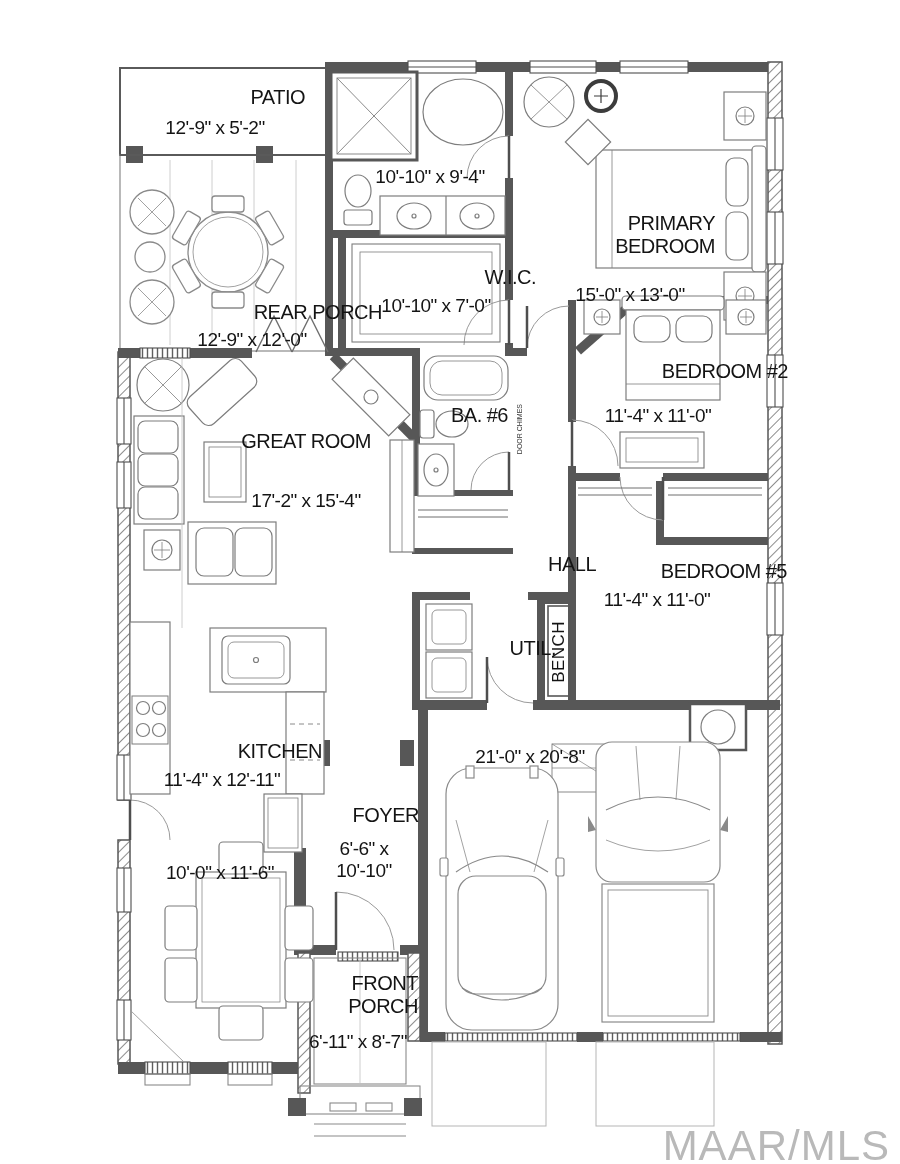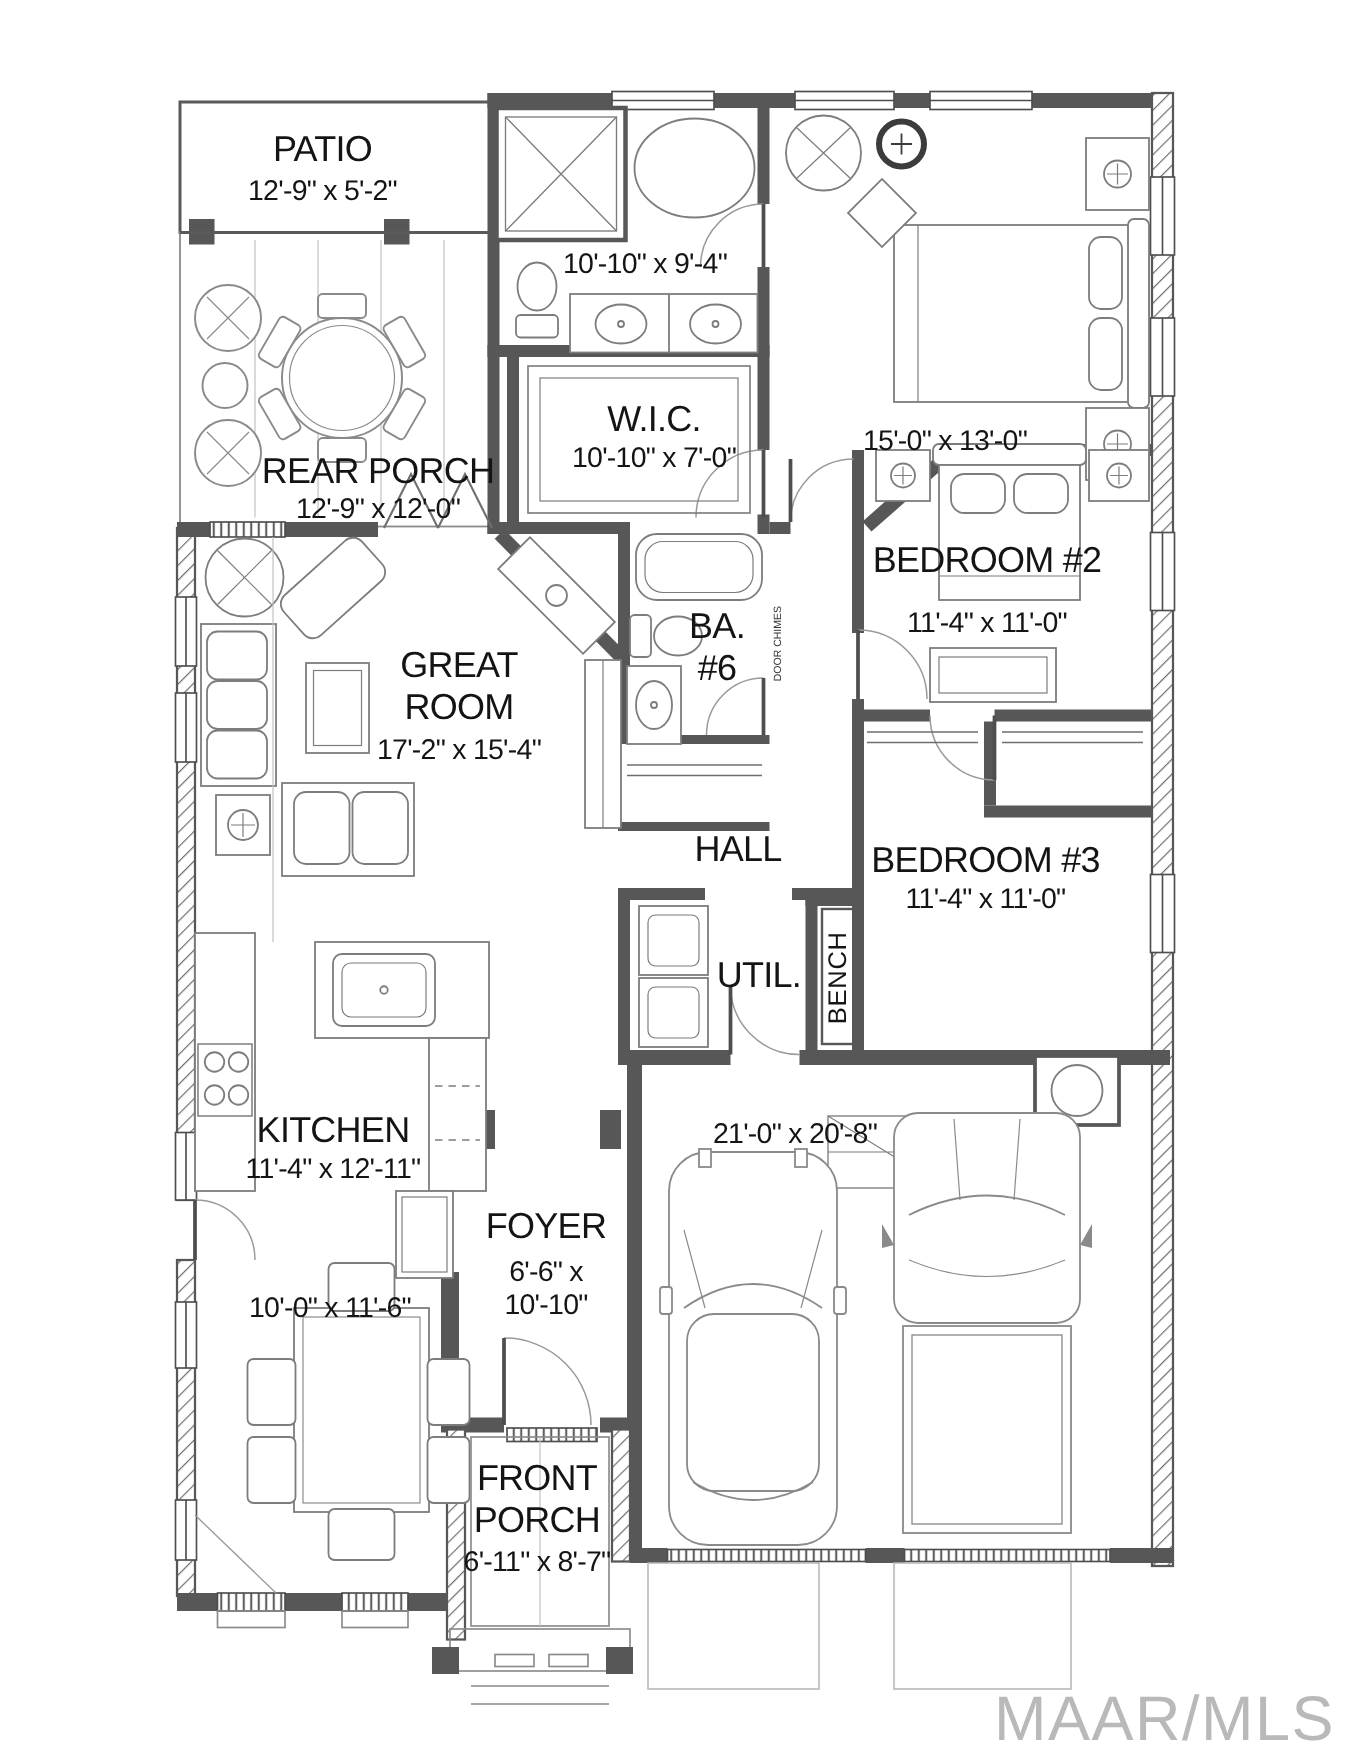--- a/index.html
+++ b/index.html
@@ -5,21 +5,21 @@
   html,body{margin:0;padding:0;background:#ffffff;}
   .plan{
     position:relative;width:900px;height:1164px;background:#ffffff;overflow:hidden;
     font-family:"Liberation Sans", sans-serif;
   }
   .plan svg{position:absolute;left:0;top:0;}
   .lbl{
     position:absolute;transform:translateX(-50%);text-align:center;
     color:#141414;line-height:1.16;letter-spacing:-0.5px;white-space:pre-line;
   }
-  .room-name{font-size:24px;}
+  .room-name{font-size:20px;text-align:right;}
   .room-dims{font-size:19px;}
   .vertical{transform:translateX(-50%) rotate(-90deg);transform-origin:center;white-space:nowrap;}
   .bench-lbl{font-size:17px;letter-spacing:0.5px;}
   .chimes-lbl{font-size:7px;color:#333;letter-spacing:0;}
   .watermark{
     position:absolute;right:10px;top:1102px;font-size:42px;color:#b9b9b9;
     letter-spacing:1px;font-weight:400;margin-top:20px;
   }
 </style>
 </head>
@@ -433,39 +433,40 @@
     <rect x="366" y="1103" width="26" height="8"></rect>
   </g>
 
 </svg>
 
   <div class="lbl room-name" style="left:215px;top:86px;width:180px">PATIO</div>
   <div class="lbl room-dims" style="left:215px;top:117px;width:180px">12'-9" x 5'-2"</div>
 
   <div class="lbl room-dims" style="left:430px;top:166px;width:240px">10'-10" x 9'-4"</div>
 
+  <div class="lbl room-name" style="left:630px;top:212px;width:170px">PRIMARY BEDROOM</div>
   <div class="lbl room-dims" style="left:630px;top:284px;width:200px">15'-0" x 13'-0"</div>
 
   <div class="lbl room-name" style="left:252px;top:301px;width:260px">REAR PORCH</div>
   <div class="lbl room-dims" style="left:252px;top:329px;width:260px">12'-9" x 12'-0"</div>
 
   <div class="lbl room-name" style="left:436px;top:266px;width:200px">W.I.C.</div>
   <div class="lbl room-dims" style="left:436px;top:295px;width:200px">10'-10" x 7'-0"</div>
 
   <div class="lbl room-name" style="left:658px;top:360px;width:260px">BEDROOM #2</div>
   <div class="lbl room-dims" style="left:658px;top:405px;width:260px">11'-4" x 11'-0"</div>
 
   <div class="lbl room-name" style="left:306px;top:430px;width:130px">GREAT ROOM</div>
   <div class="lbl room-dims" style="left:306px;top:490px;width:200px">17'-2" x 15'-4"</div>
 
   <div class="lbl room-name" style="left:478px;top:404px;width:60px">BA. #6</div>
 
-  <div class="lbl room-name" style="left:492px;top:553px;width:120px">HALL</div>
-
-  <div class="lbl room-name" style="left:657px;top:560px;width:260px">BEDROOM #3</div>
+  <div class="lbl room-name" style="left:536px;top:553px;width:120px">HALL</div>
+
+  <div class="lbl room-name" style="left:657px;top:560px;width:260px">BEDROOM #5</div>
   <div class="lbl room-dims" style="left:657px;top:589px;width:260px">11'-4" x 11'-0"</div>
 
   <div class="lbl room-name" style="left:506px;top:637px;width:100px">UTIL.</div>
   <div class="lbl vertical bench-lbl" style="left:559px;top:642px;">BENCH</div>
   <div class="lbl vertical chimes-lbl" style="left:520px;top:425px;">DOOR CHIMES</div>
 
   <div class="lbl room-dims" style="left:530px;top:746px;width:300px">21'-0" x 20'-8"</div>
 
   <div class="lbl room-name" style="left:222px;top:740px;width:200px">KITCHEN</div>
   <div class="lbl room-dims" style="left:222px;top:769px;width:200px">11'-4" x 12'-11"</div>

